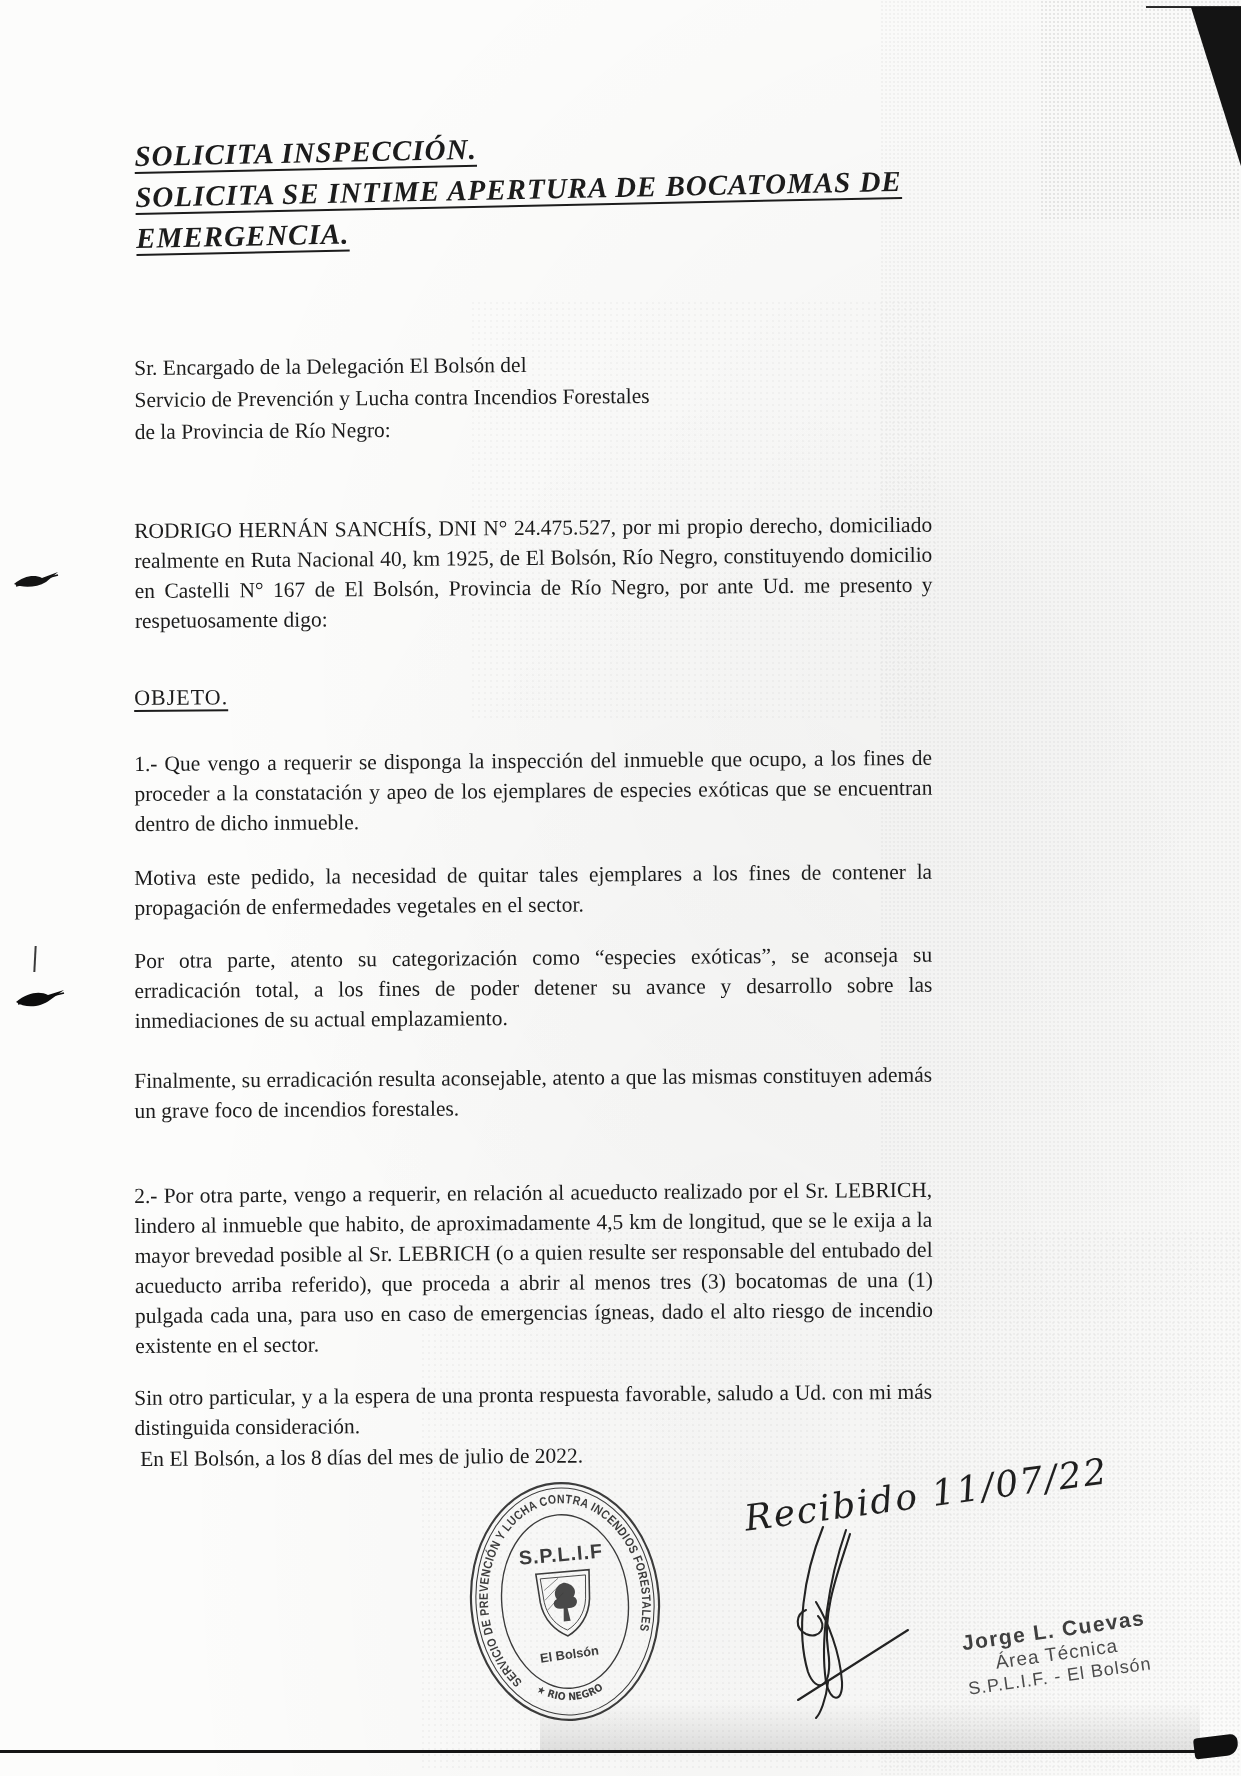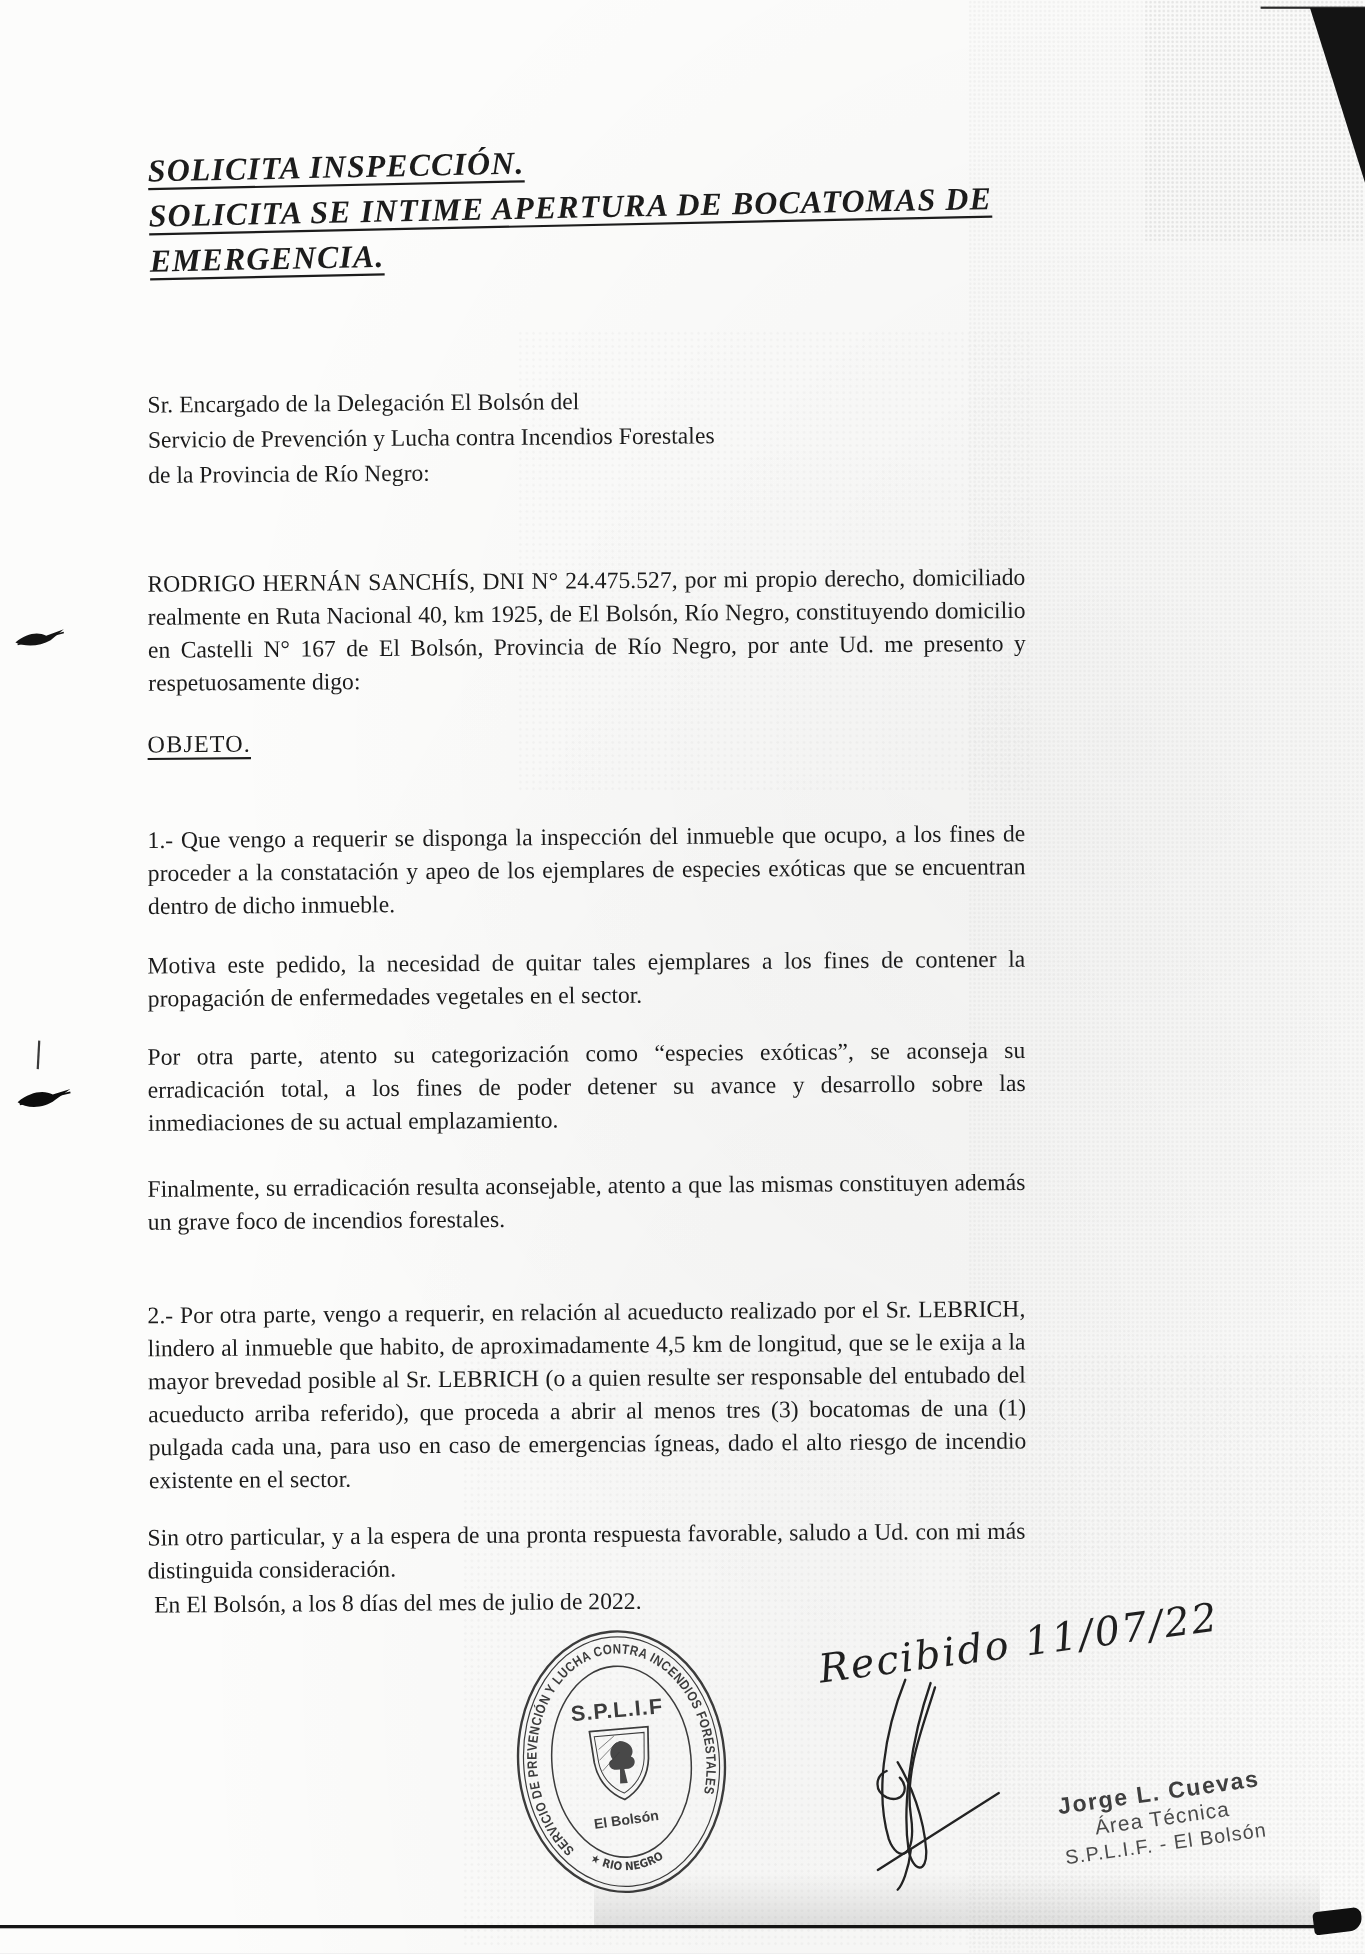--- a/index.html
+++ b/index.html
@@ -31,21 +31,21 @@
   }
   .title-line{text-decoration:underline;text-decoration-thickness:2px;text-underline-offset:6px;}
   .addressee{left:134px;top:352px;font-size:21.5px;line-height:32px;}
   .para{
     left:134px;width:798px;
     font-size:21.5px;line-height:30px;
     text-align:justify;
   }
   .intro{top:494px;}
   .objeto{
-    left:134px;top:664px;
+    left:134px;top:685px;
     font-size:22px;letter-spacing:1px;
     text-decoration:underline;text-decoration-thickness:2px;text-underline-offset:5px;
   }
   .p1{top:727px;} .p2{top:841px;} .p3{top:924px;}
   .p4{top:1044px;} .p5{top:1159px;} .p6{top:1361px;}
   .date-line{left:140px;top:1447px;font-size:21.5px;}
   .seal{
     left:466px;top:1478px;width:198px;height:247px;
     transform:rotate(-5deg);transform-origin:center center;
     opacity:0.92;

